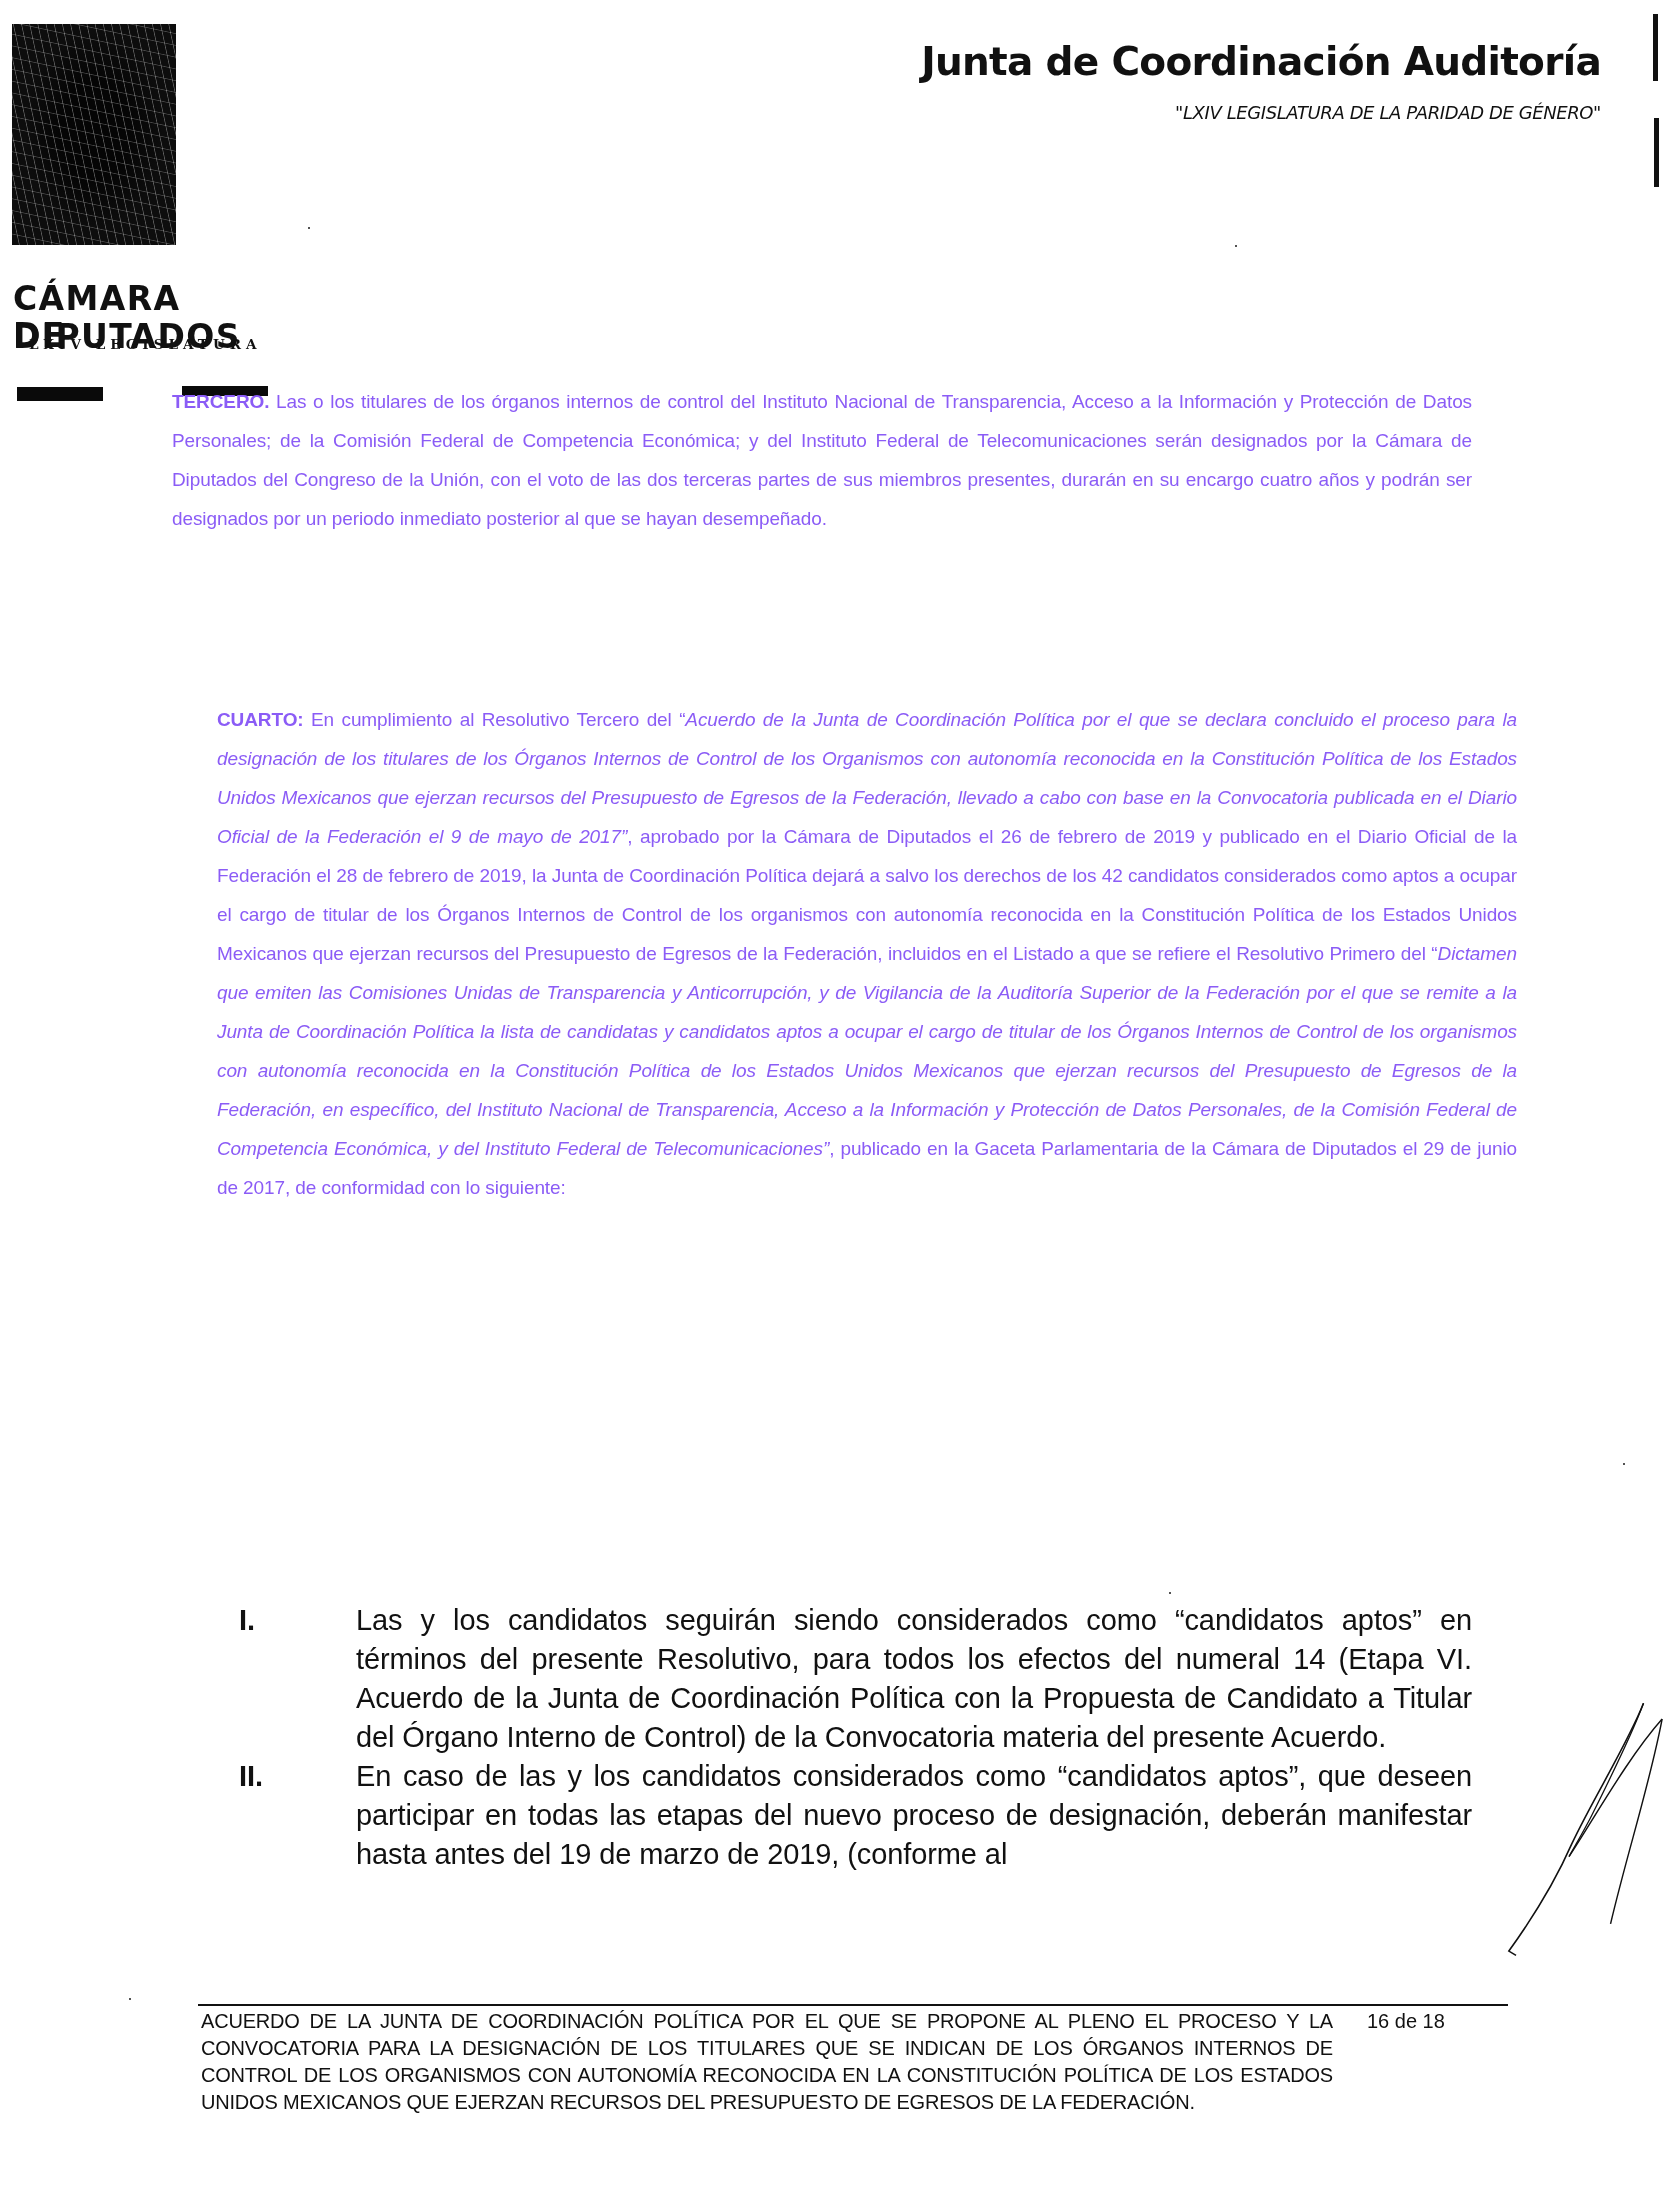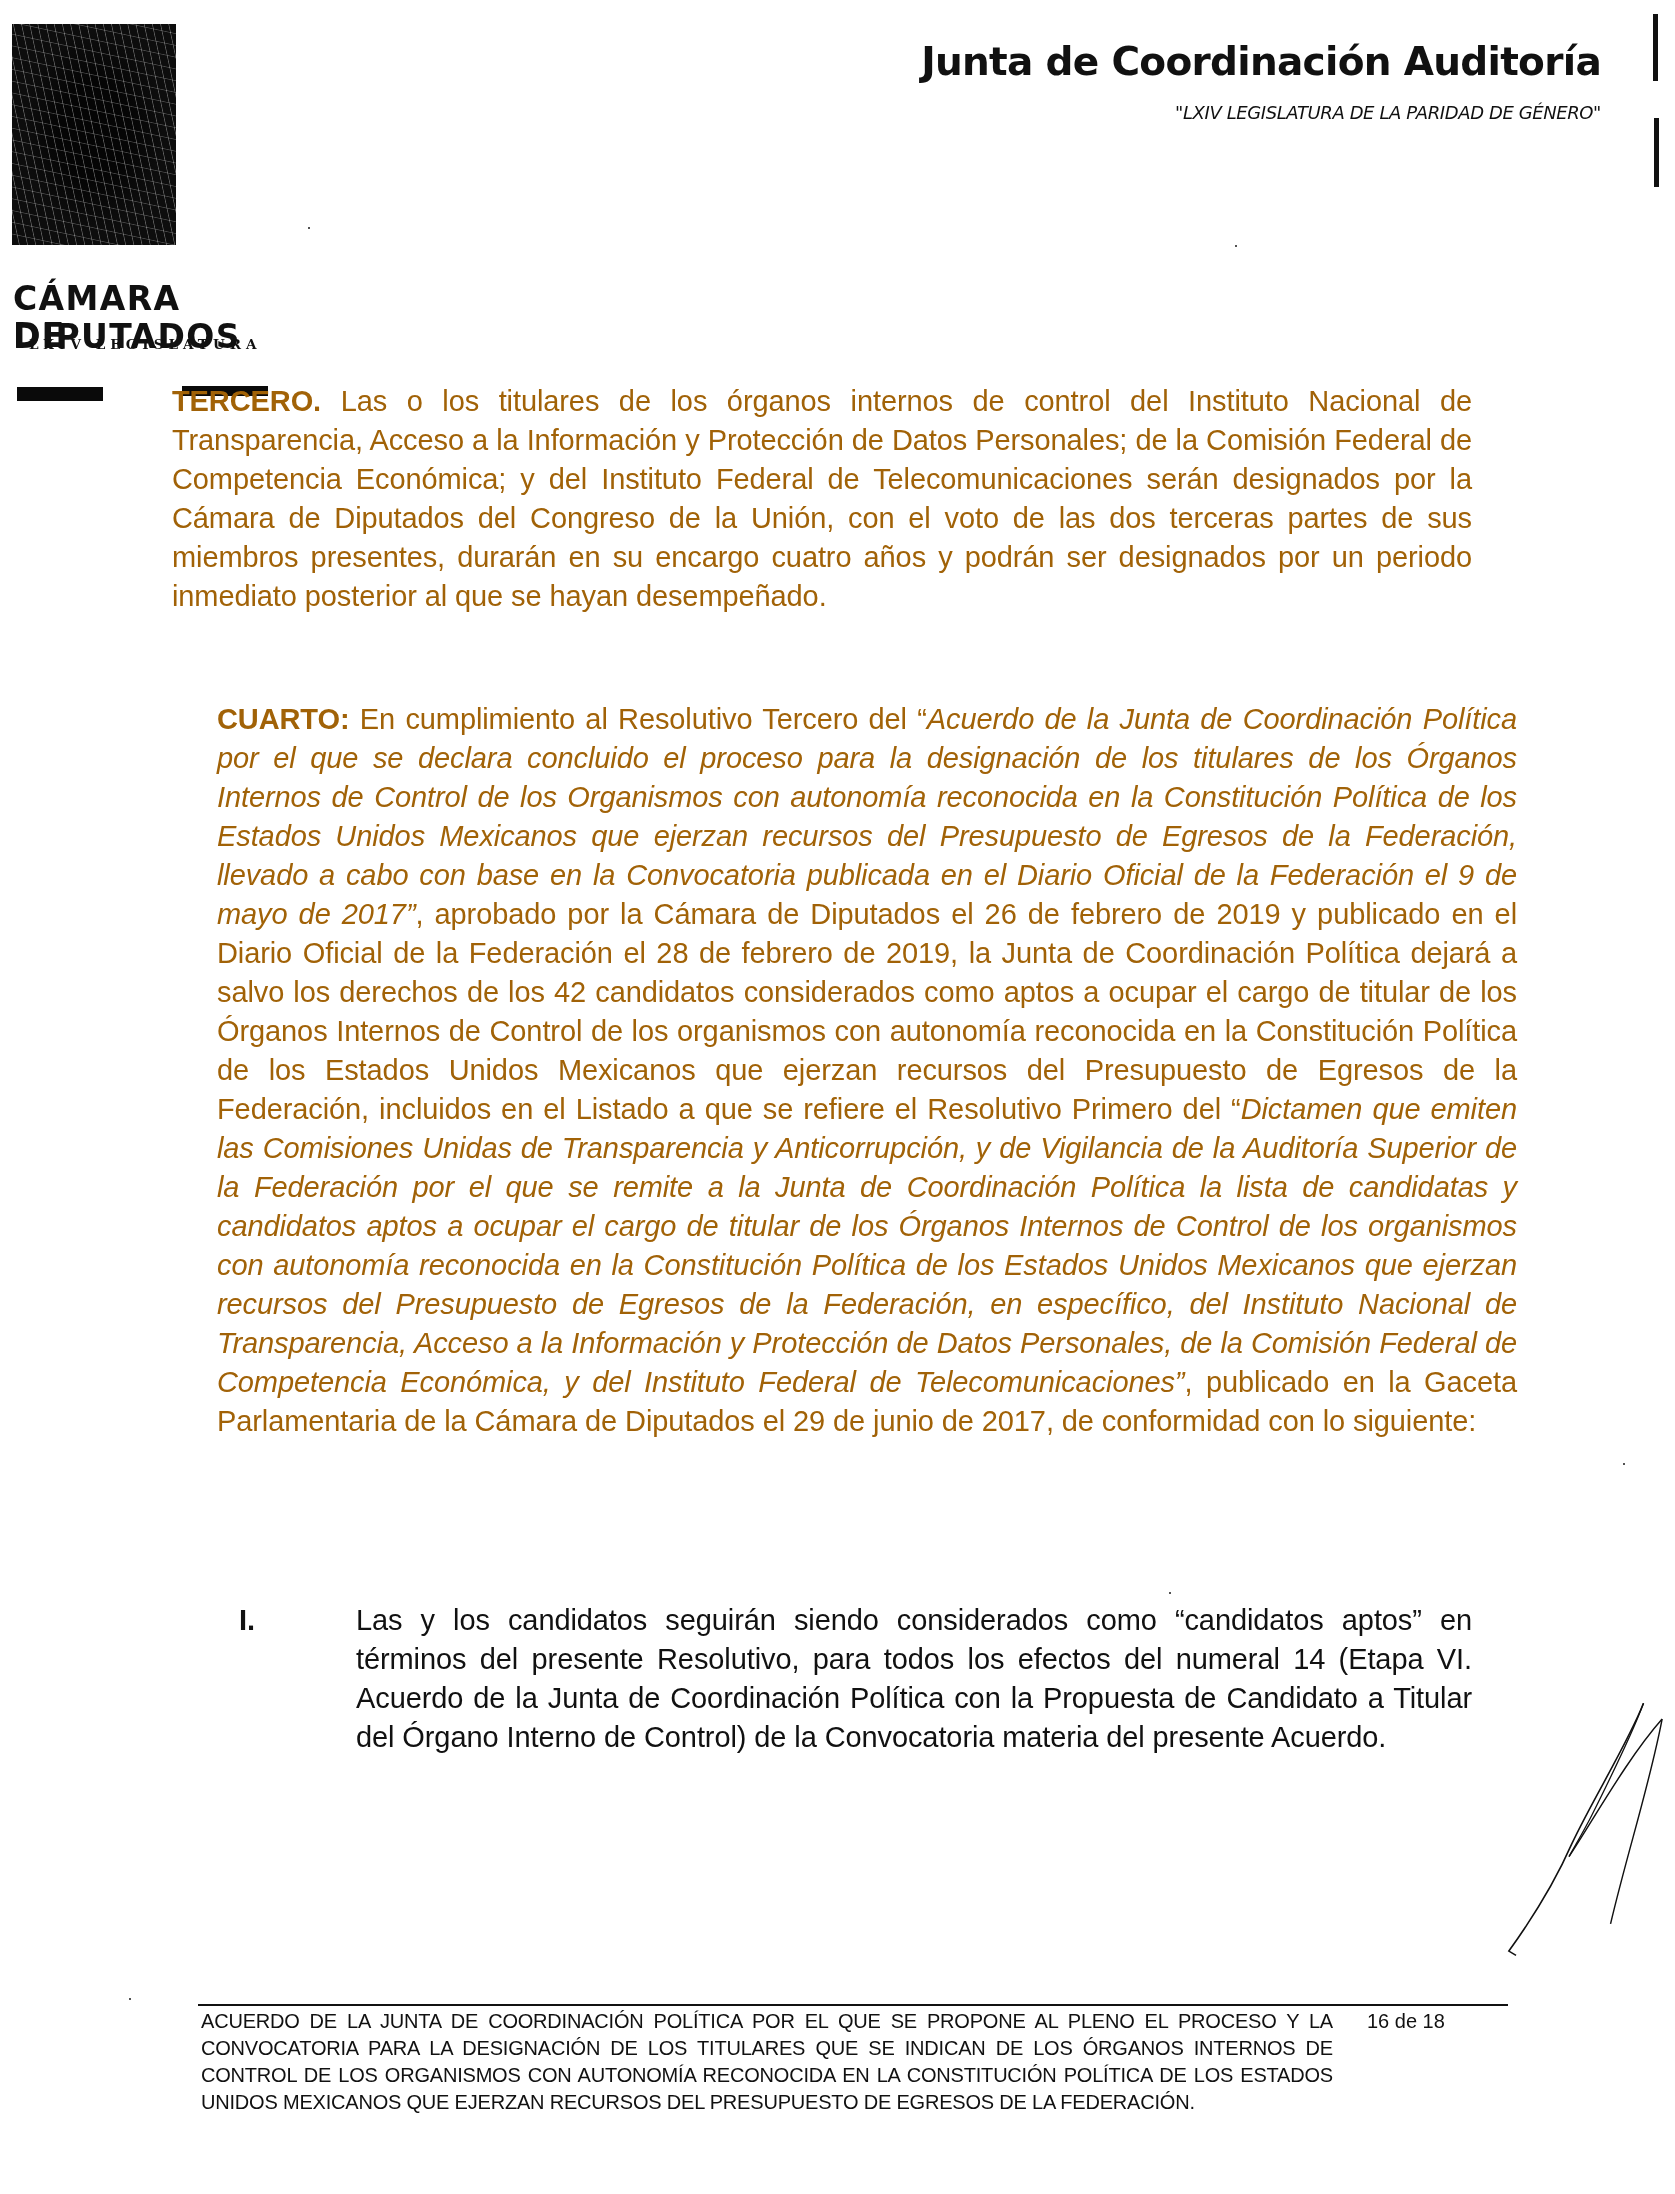--- a/index.html
+++ b/index.html
@@ -41,21 +41,21 @@
     font-family: "DejaVu Sans", sans-serif; font-style: italic;
     font-size: 18px; color: #111; white-space: nowrap; letter-spacing: -0.4px;
   }
   .vbar1 { left: 1653px; top: 14.3px; width: 5px; height: 67px; background: #111; }
   .vbar2 { left: 1654px; top: 118px; width: 5px; height: 69px; background: #111; }
 
   
   .body-text {
     left: 172px; width: 1300px;
     font-family: "Liberation Sans", sans-serif;
-    font-size: 29px; line-height: 39px; text-align: justify; color: #a16207;
+    font-size: 19px; line-height: 39px; text-align: justify; color: #8b5cf6;
     letter-spacing: -0.1px;
   }
   .p-tercero { top: 382px; }
   .p-cuarto  { top: 700px; margin-left: 45px; }
   .b { font-weight: bold; }
   .i { font-style: italic; }
 
   .list { left: 172px; width: 1300px; top: 1601px;
     font-family: "Liberation Sans", sans-serif; font-size: 29px; line-height: 39px; color: #111; }
   .li { position: relative; padding-left: 184px; text-align: justify; letter-spacing: -0.1px; }
@@ -101,20 +101,24 @@
 
 <div class="abs body-text p-cuarto">
   <span class="b">CUARTO:</span><span> En cumplimiento al Resolutivo Tercero del “</span><span class="i">Acuerdo de la Junta de Coordinación Política por el que se declara concluido el proceso para la designación de los titulares de los Órganos Internos de Control de los Organismos con autonomía reconocida en la Constitución Política de los Estados Unidos Mexicanos que ejerzan recursos del Presupuesto de Egresos de la Federación, llevado a cabo con base en la Convocatoria publicada en el Diario Oficial de la Federación el 9 de mayo de 2017”</span><span>, aprobado por la Cámara de Diputados el 26 de febrero de 2019 y publicado en el Diario Oficial de la Federación el 28 de febrero de 2019, la Junta de Coordinación Política dejará a salvo los derechos de los 42 candidatos considerados como aptos a ocupar el cargo de titular de los Órganos Internos de Control de los organismos con autonomía reconocida en la Constitución Política de los Estados Unidos Mexicanos que ejerzan recursos del Presupuesto de Egresos de la Federación, incluidos en el Listado a que se refiere el Resolutivo Primero del “</span><span class="i">Dictamen que emiten las Comisiones Unidas de Transparencia y Anticorrupción, y de Vigilancia de la Auditoría Superior de la Federación por el que se remite a la Junta de Coordinación Política la lista de candidatas y candidatos aptos a ocupar el cargo de titular de los Órganos Internos de Control de los organismos con autonomía reconocida en la Constitución Política de los Estados Unidos Mexicanos que ejerzan recursos del Presupuesto de Egresos de la Federación, en específico, del Instituto Nacional de Transparencia, Acceso a la Información y Protección de Datos Personales, de la Comisión Federal de Competencia Económica, y del Instituto Federal de Telecomunicaciones”</span><span>, publicado en la Gaceta Parlamentaria de la Cámara de Diputados el 29 de junio de 2017, de conformidad con lo siguiente:</span>
 </div>
 
 <div class="abs list">
   <div class="li">
     <span class="num">I.</span>
     <span>Las y los candidatos seguirán siendo considerados como “candidatos aptos” en términos del presente Resolutivo, para todos los efectos del numeral 14 (Etapa VI. Acuerdo de la Junta de Coordinación Política con la Propuesta de Candidato a Titular del Órgano Interno de Control) de la Convocatoria materia del presente Acuerdo.</span>
   </div>
+  <div class="li">
+    <span class="num">II.</span>
+    <span>En caso de las y los candidatos considerados como “candidatos aptos”, que deseen participar en todas las etapas del nuevo proceso de designación, deberán manifestar hasta antes del 19 de marzo de 2019, (conforme al</span>
+  </div>
 </div>
 
 <svg class="abs signature" viewBox="0 0 236 620">
   <path d="M192 124 C170 180, 120 260, 92 320 C70 370, 40 420, 4 470 L14 476" fill="none" stroke="#111" stroke-width="2.2"></path>
   <path d="M192 124 C175 170, 145 230, 120 280 C110 300, 98 320, 88 338" fill="none" stroke="#111" stroke-width="1.8"></path>
   <path d="M88 338 C120 290, 170 200, 218 146" fill="none" stroke="#111" stroke-width="2"></path>
   <path d="M218 146 C200 240, 170 330, 146 432" fill="none" stroke="#111" stroke-width="2"></path>
 </svg>
 
 <div class="abs footer-rule"></div>

